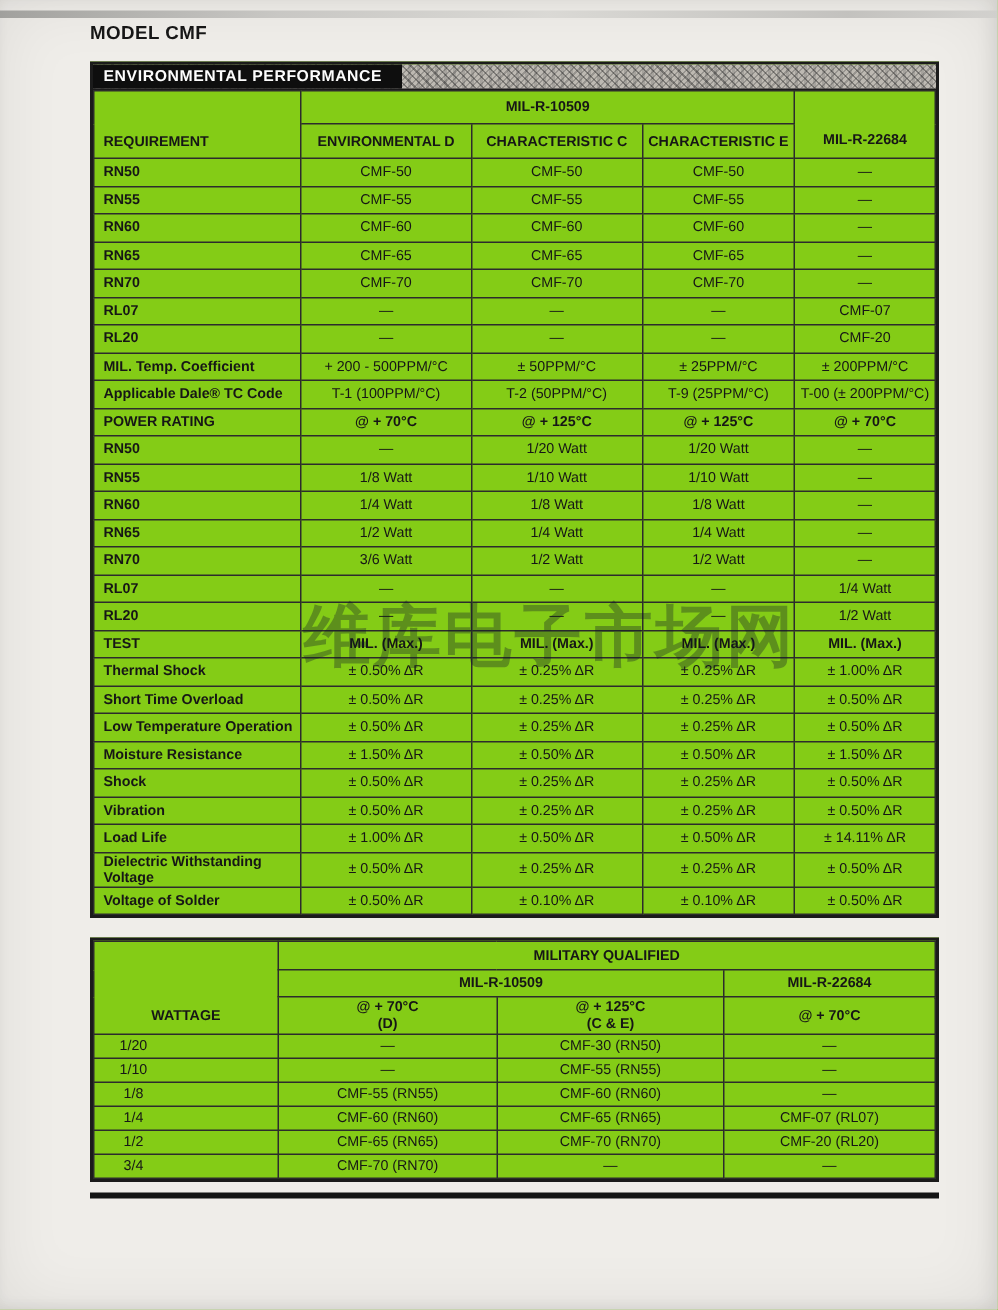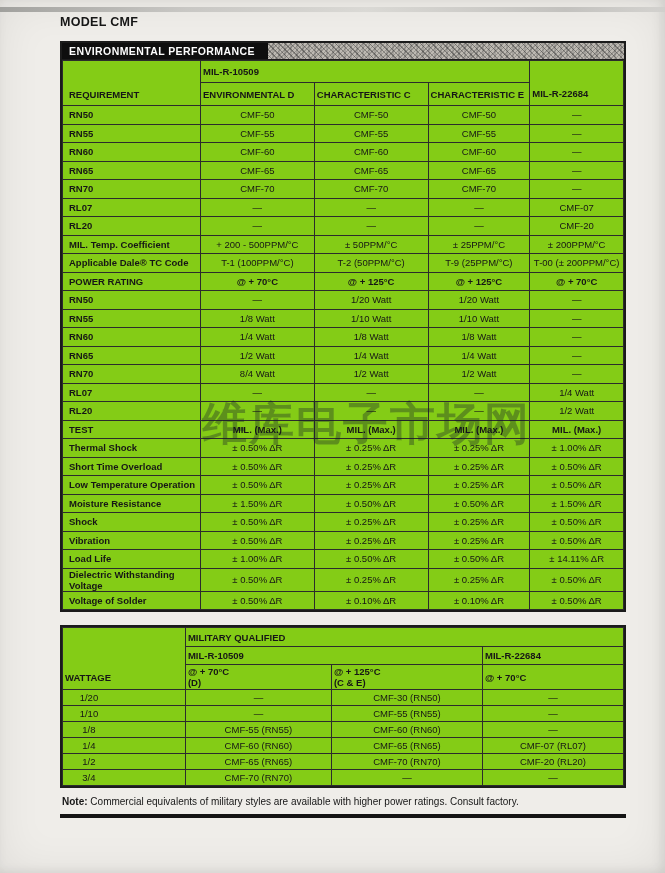--- a/index.html
+++ b/index.html
@@ -31,21 +31,21 @@
   }
   .bar-label {
     position:absolute; left:0; top:0; bottom:0;
     background:#0e0e0e; color:#fdfdfd;
     font-size:10.5px; font-weight:bold; letter-spacing:.4px;
     padding:2px 13px 0 7px; white-space:nowrap;
   }
 
   table { width:100%; border-collapse:collapse; table-layout:fixed; }
   th, td { border:1px solid #2c2c2c; font-size:9.5px; overflow:hidden; }
-  thead th { font-weight:bold; text-align:left; padding:1px 2px; }
+  thead th { font-weight:bold; text-align:center; padding:1px 2px; }
   tbody th { font-weight:bold; text-align:left; padding:0 2px 0 6px;margin-left:16px; }
   tbody td { font-weight:normal; text-align:center; padding:0 2px; }
   tbody.bolded-capable tr.bold-row td { font-weight:bold; }
 
   
   .env thead tr.r1 th { height:19px; }
   .env thead tr.r2 th { height:20px; }
   .env th.req { vertical-align:bottom; text-align:left; padding:0 16px 5px 6px; }
   .env th.m22 { vertical-align:bottom; padding-bottom:6px; }
   .env tbody th, .env tbody td { height:17.5px; line-height:11px; }
@@ -199,21 +199,21 @@
             </tr>
             <tr>
               <th>RN65</th>
               <td>1/2 Watt</td>
               <td>1/4 Watt</td>
               <td>1/4 Watt</td>
               <td>—</td>
             </tr>
             <tr>
               <th>RN70</th>
-              <td>8/4 Watt</td>
+              <td>3/6 Watt</td>
               <td>1/2 Watt</td>
               <td>1/2 Watt</td>
               <td>—</td>
             </tr>
             <tr>
               <th>RL07</th>
               <td>—</td>
               <td>—</td>
               <td>—</td>
               <td>1/4 Watt</td>
@@ -364,19 +364,15 @@
             <tr>
               <th>3/4</th>
               <td>CMF-70 (RN70)</td>
               <td>—</td>
               <td>—</td>
             </tr>
           </tbody>
       </table>
     </section>
 
-    <p class="note-line">
-      <span class="note-label">Note:</span>
-      <span>Commercial equivalents of military styles are available with higher power ratings.  Consult factory.</span>
-    </p>
     <div class="bottom-rule"></div>
   </div>
 </div>
 
 </body></html>

